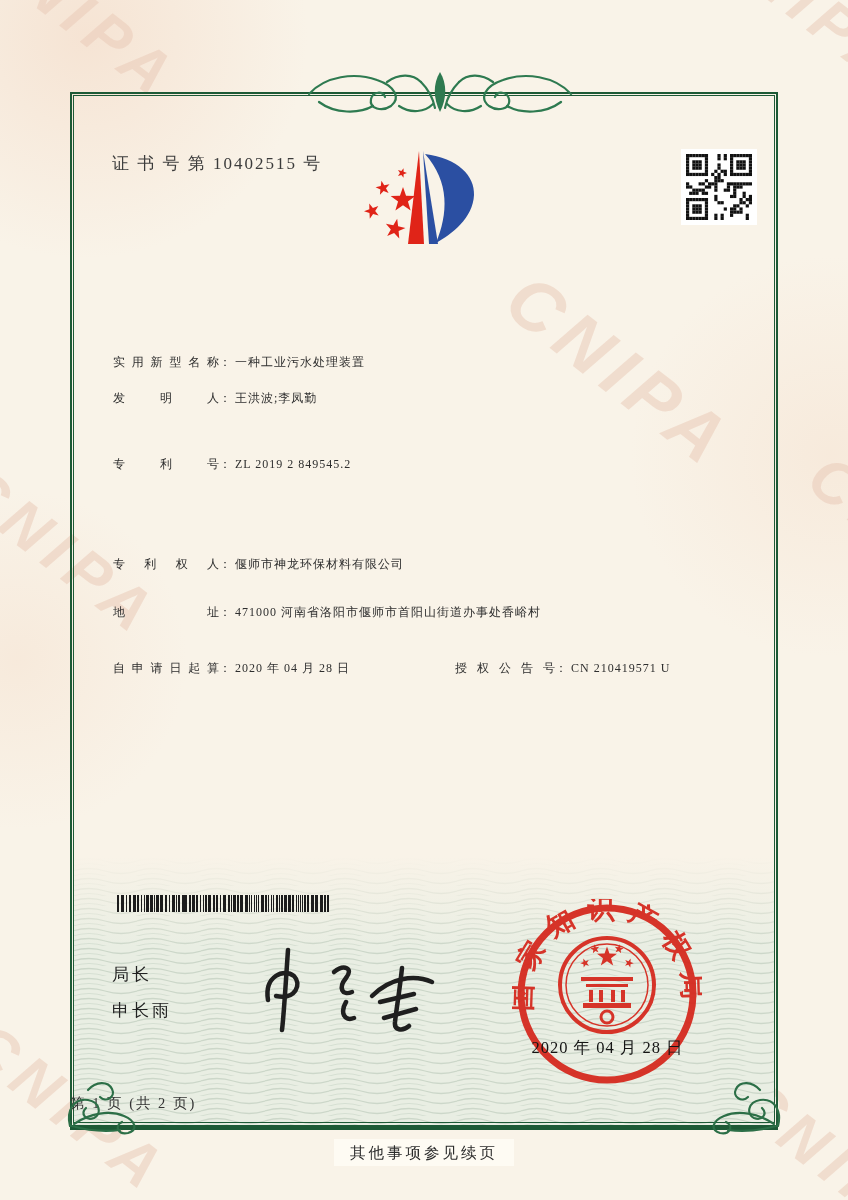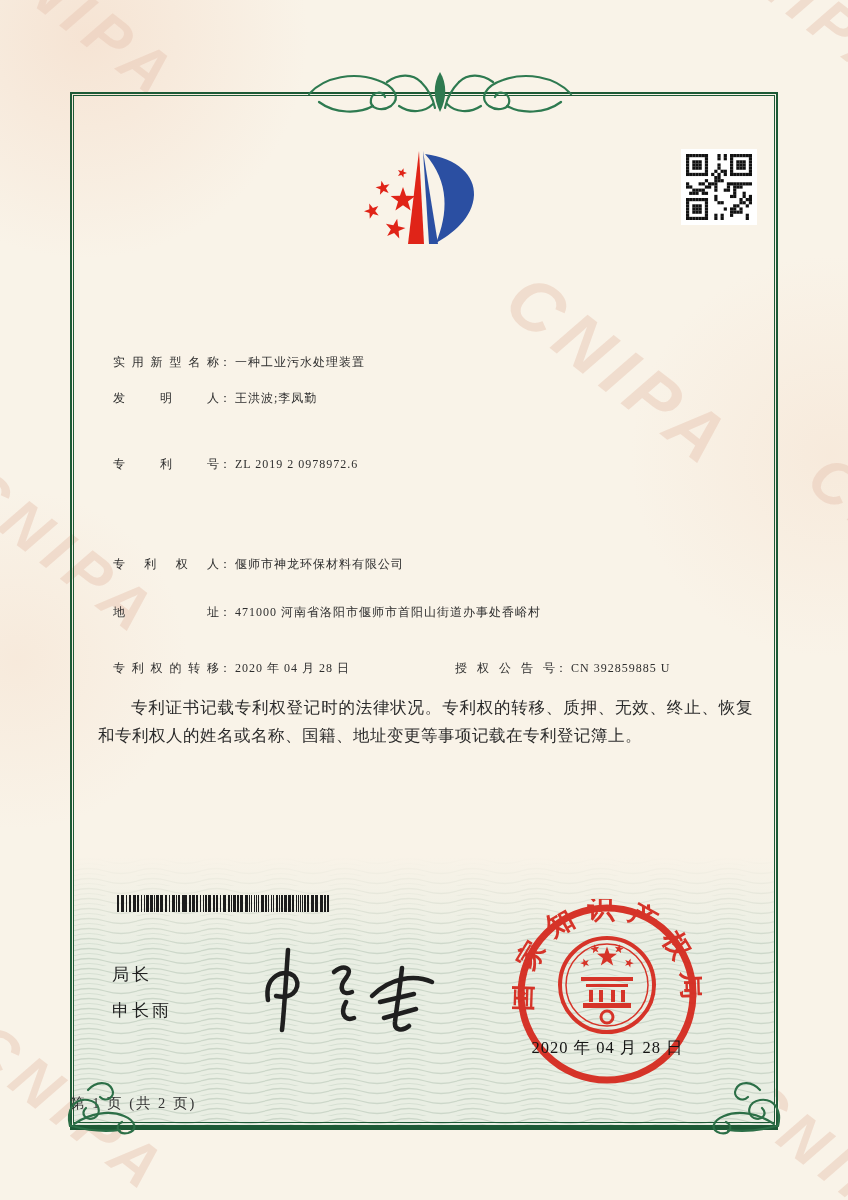--- a/index.html
+++ b/index.html
@@ -110,20 +110,21 @@
   <g stroke="#2c6f47" fill="none" stroke-width="2.2" stroke-linecap="round" transform="translate(92,0) scale(-1,1)">
     <path d="M12,48 C8,32 16,20 30,22 C42,24 44,36 36,40 C28,43 22,36 28,30"></path>
     <path d="M16,46 C32,35 52,32 66,38 C78,43 80,52 70,55 C60,57 56,48 64,44"></path>
     <path d="M30,12 C38,3 50,3 54,11 C58,19 48,25 42,19"></path>
     <path d="M14,48 C28,52 46,54 62,52"></path>
   </g>
 </svg>
 
 <div class="content">
 
+  <div class="abs cert-no">证 书 号 第 10402515 号</div>
 
   <svg class="abs" style="left:352px;top:142px;" width="150" height="112" viewBox="0 0 150 112">
     <defs>
       <path id="st" d="M0,-10 L2.35,-3.24 L9.51,-3.09 L3.8,1.24 L5.88,8.09 L0,4 L-5.88,8.09 L-3.8,1.24 L-9.51,-3.09 L-2.35,-3.24 Z"></path>
     </defs>
     <polygon points="67,9 72,102 56,102" fill="#e02418"></polygon>
     <polygon points="71,9 86,102 77,102" fill="#2b4fa2"></polygon>
     <path d="M73,12 C106,16 123,34 122,53 C121,76 100,92 84,101 C96,72 98,40 73,12 Z" fill="#2b4fa2"></path>
     <use href="#st" transform="translate(50,31) scale(0.5) rotate(18)" fill="#e02418"></use>
     <use href="#st" transform="translate(31,46) scale(0.75) rotate(-12)" fill="#e02418"></use>
@@ -325,38 +326,37 @@
   </div>
 
 
   <div class="abs row" style="top:354px">
     <span class="lbl">实用新型名称</span><span class="colon">：</span><span class="val">一种工业污水处理装置</span>
   </div>
   <div class="abs row" style="top:390px">
     <span class="lbl">发明人</span><span class="colon">：</span><span class="val">王洪波;李凤勤</span>
   </div>
   <div class="abs row" style="top:456px">
-    <span class="lbl">专利号</span><span class="colon">：</span><span class="val">ZL 2019 2 0978972.6</span>
+    <span class="lbl">专利号</span><span class="colon">：</span><span class="val">ZL 2019 2 849545.2</span>
   </div>
   <div class="abs row" style="top:556px">
     <span class="lbl">专利权人</span><span class="colon">：</span><span class="val">偃师市神龙环保材料有限公司</span>
   </div>
   <div class="abs row" style="top:604px">
     <span class="lbl">地址</span><span class="colon">：</span><span class="val">471000 河南省洛阳市偃师市首阳山街道办事处香峪村</span>
   </div>
 
   <div class="abs row" style="top:660px">
-    <span class="lbl">专利权的转移</span><span class="colon">：</span><span class="val">2020 年 04 月 28 日</span>
+    <span class="lbl">自申请日起算</span><span class="colon">：</span><span class="val">2020 年 04 月 28 日</span>
     <span class="grant2">
-      <span class="lbl">授权公告号</span><span class="colon">：</span><span class="val">CN 392859885 U</span>
+      <span class="lbl">授权公告号</span><span class="colon">：</span><span class="val">CN 210419571 U</span>
     </span>
   </div>
 
   <div class="abs body-text">
-    <p>专利证书记载专利权登记时的法律状况。专利权的转移、质押、无效、终止、恢复和专利权人的姓名或名称、国籍、地址变更等事项记载在专利登记簿上。</p>
   </div>
 
   <div class="abs barcode">
       <b style="position: absolute; left: 0px; top: 0px; width: 2px; height: 100%; background: rgb(28, 28, 28);"></b>
       <b style="position: absolute; left: 4px; top: 0px; width: 3px; height: 100%; background: rgb(28, 28, 28);"></b>
       <b style="position: absolute; left: 9px; top: 0px; width: 1px; height: 100%; background: rgb(28, 28, 28);"></b>
       <b style="position: absolute; left: 12px; top: 0px; width: 2px; height: 100%; background: rgb(28, 28, 28);"></b>
       <b style="position: absolute; left: 16px; top: 0px; width: 3px; height: 100%; background: rgb(28, 28, 28);"></b>
       <b style="position: absolute; left: 20px; top: 0px; width: 2px; height: 100%; background: rgb(28, 28, 28);"></b>
       <b style="position: absolute; left: 24px; top: 0px; width: 1px; height: 100%; background: rgb(28, 28, 28);"></b>
@@ -461,14 +461,17 @@
         <rect x="71" y="104" width="48" height="5"></rect>
         <circle cx="95" cy="118" r="6" fill="none" stroke="#d5261b" stroke-width="3"></circle>
       </g>
     </g>
   </svg>
 
   <div class="abs stamp-date">2020 年 04 月 28 日</div>
 
   <div class="abs pagenum">第 1 页 (共 2 页)</div>
 
+  <div class="abs footnote">
+    <span>其他事项参见续页</span>
+  </div>
 
 </div>
 
 </body></html>

